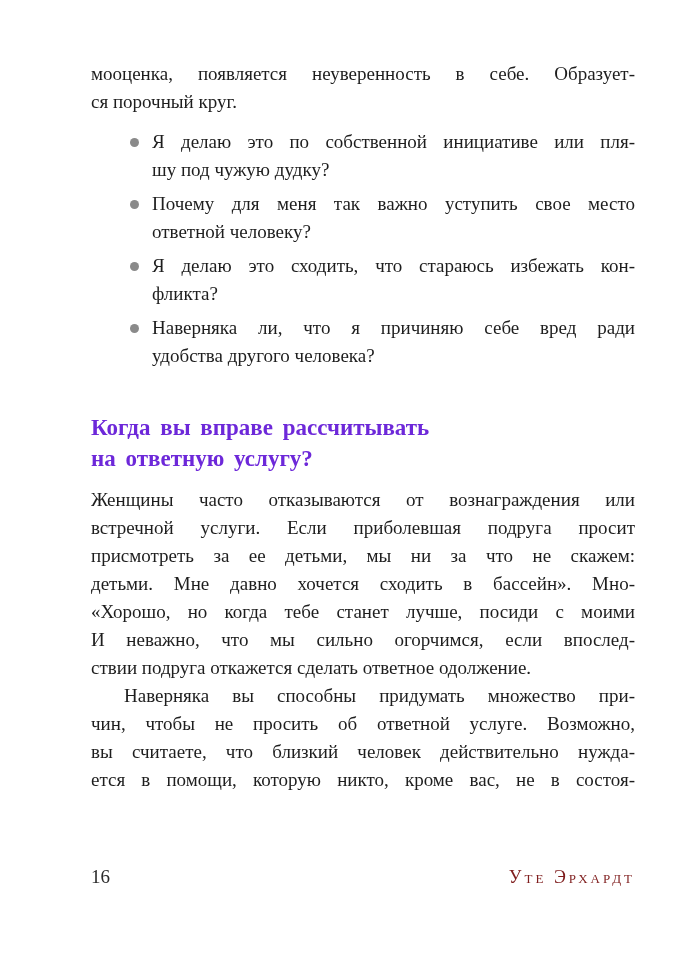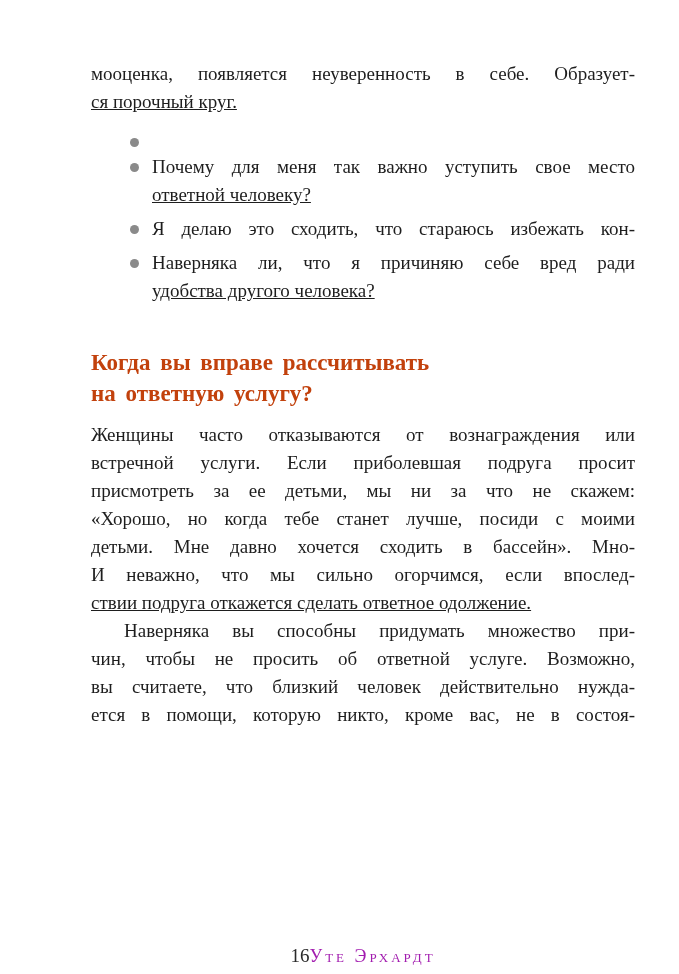--- a/index.html
+++ b/index.html
@@ -22,21 +22,20 @@
     margin-left: 34px;
   }
   .line {
     text-align: justify;
     text-align-last: justify;
     white-space: normal;
   }
   .line.last {
     text-align: justify;
     text-align-last: left;
-    text-decoration: underline;
   }
   .para-opening { margin-bottom: 12px; }
   .prompt-line {
     text-indent: 33px;
     text-align: left;
     margin-bottom: 7px;
   }
   .bullet-list { margin-bottom: 0; }
   .bullet-item {
     display: flex;
@@ -55,82 +54,87 @@
     background: #8a8a8a;
   }
   .bullet-text { flex: 1 1 auto; }
   .section-heading {
     margin-top: 42px;
     margin-bottom: 12px;
     font-weight: bold;
     font-size: 23px;
     line-height: 31px;
     word-spacing: 4px;
-    color: #c2410c;
+    color: #6d28d9;
   }
   .section-heading .hline {
     text-align: left;
   }
   .para-main .line.first { }
   .para-closing .line.indent-first { text-indent: 33px; }
   .footer {
     position: absolute;
     left: 57px;
     right: 78px;
-    top: 942px;
+    top: 863px;
     display: flex;
-    justify-content: center;
+    justify-content: space-between;
     align-items: baseline;
   }
   .page-number {
     font-size: 19px;
     color: #2a2a2a;
   }
   .running-author {
     font-variant: small-caps;
     letter-spacing: 3px;
     font-size: 18px;
-    color: #a21caf;
+    color: #7f1d1d;
   }
 </style>
 </head>
 <body>
 
 <div class="page">
 
   <div class="para-opening">
     <div class="line">мооценка, появляется неуверенность в себе. Образует-</div>
     <div class="line last">ся порочный круг.</div>
   </div>
 
 
   <div class="bullet-list">
 
     <div class="bullet-item">
       <div class="bullet-marker">
         <div class="bullet-dot"></div>
       </div>
+      <div class="bullet-text">
+        <div class="line">Я делаю это по собственной инициативе или пля-</div>
+        <div class="line last">шу под чужую дудку?</div>
+      </div>
     </div>
 
     <div class="bullet-item">
       <div class="bullet-marker">
         <div class="bullet-dot"></div>
       </div>
       <div class="bullet-text">
         <div class="line">Почему для меня так важно уступить свое место</div>
         <div class="line last">ответной человеку?</div>
       </div>
     </div>
 
     <div class="bullet-item">
       <div class="bullet-marker">
         <div class="bullet-dot"></div>
       </div>
       <div class="bullet-text">
         <div class="line">Я делаю это сходить, что стараюсь избежать кон-</div>
+        <div class="line last">фликта?</div>
       </div>
     </div>
 
     <div class="bullet-item">
       <div class="bullet-marker">
         <div class="bullet-dot"></div>
       </div>
       <div class="bullet-text">
         <div class="line">Наверняка ли, что я причиняю себе вред ради</div>
         <div class="line last">удобства другого человека?</div>
@@ -141,22 +145,22 @@
 
   <div class="section-heading">
     <div class="hline">Когда вы вправе рассчитывать</div>
     <div class="hline">на ответную услугу?</div>
   </div>
 
   <div class="para-main">
     <div class="line first">Женщины часто отказываются от вознаграждения или</div>
     <div class="line">встречной услуги. Если приболевшая подруга просит</div>
     <div class="line">присмотреть за ее детьми, мы ни за что не скажем:</div>
+    <div class="line">детьми. Мне давно хочется сходить в бассейн». Мно-</div>
     <div class="line">«Хорошо, но когда тебе станет лучше, посиди с моими</div>
-    <div class="line">детьми. Мне давно хочется сходить в бассейн». Мно-</div>
     <div class="line">И неважно, что мы сильно огорчимся, если впослед-</div>
     <div class="line last">ствии подруга откажется сделать ответное одолжение.</div>
   </div>
 
   <div class="para-closing">
     <div class="line indent-first">Наверняка вы способны придумать множество при-</div>
     <div class="line">чин, чтобы не просить об ответной услуге. Возможно,</div>
     <div class="line">вы считаете, что близкий человек действительно нужда-</div>
     <div class="line">ется в помощи, которую никто, кроме вас, не в состоя-</div>
   </div>

